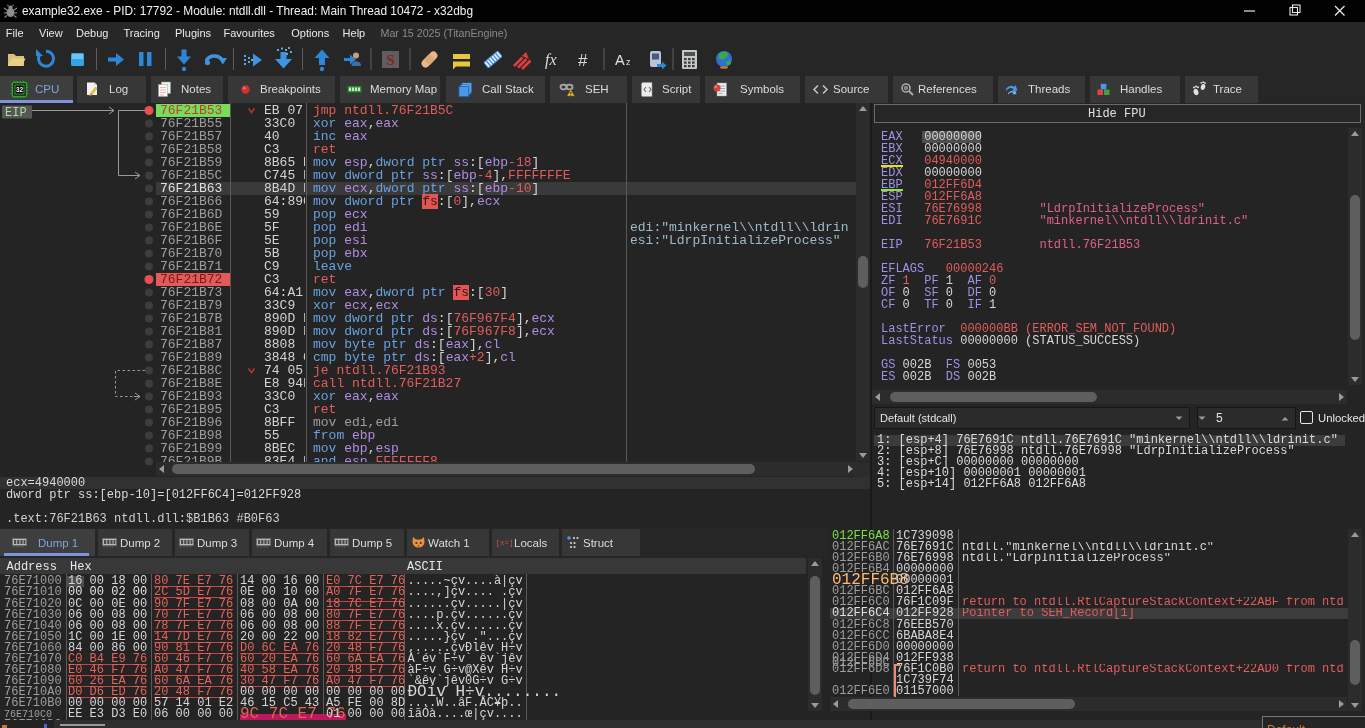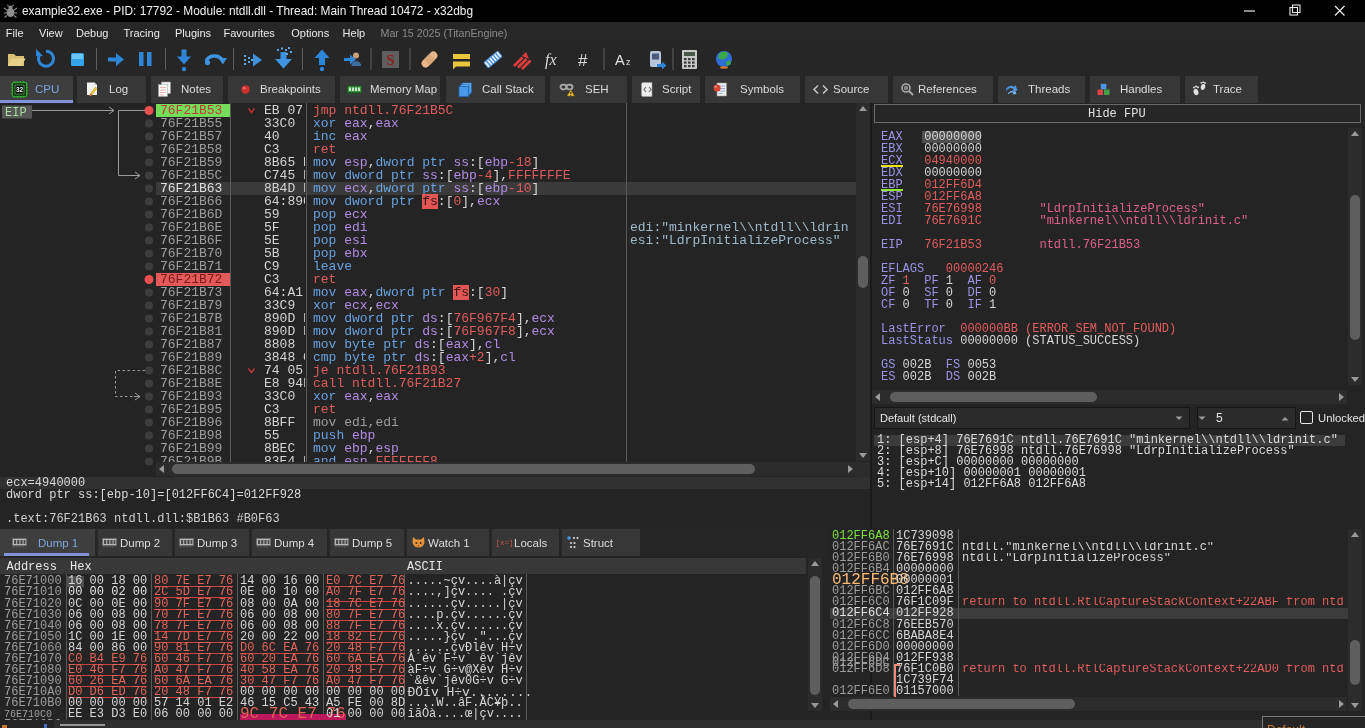--- a/index.html
+++ b/index.html
@@ -357,21 +357,21 @@
 <div class="ab mono m13" style="left:264px;top:287px;width:41px;overflow:hidden;color:#D4D4D4">33C0</div>
 <div class="ab mono m13" style="left:313px;top:287px"><i class="cb">xor </i><i class="rg">eax</i><i class="cw">,</i><i class="rg">eax</i></div>
 <div class="ab mono m13" style="left:160px;top:300px;color:#9E9E9E">76F21B95</div>
 <div class="ab mono m13" style="left:264px;top:300px;width:41px;overflow:hidden;color:#D4D4D4">C3</div>
 <div class="ab mono m13" style="left:313px;top:300px"><i class="cd">ret</i></div>
 <div class="ab mono m13" style="left:160px;top:313px;color:#9E9E9E">76F21B96</div>
 <div class="ab mono m13" style="left:264px;top:313px;width:41px;overflow:hidden;color:#D4D4D4">8BFF</div>
 <div class="ab mono m13" style="left:313px;top:313px"><i class="cg">mov edi,edi</i></div>
 <div class="ab mono m13" style="left:160px;top:326px;color:#9E9E9E">76F21B98</div>
 <div class="ab mono m13" style="left:264px;top:326px;width:41px;overflow:hidden;color:#D4D4D4">55</div>
-<div class="ab mono m13" style="left:313px;top:326px"><i class="cb">push </i><i class="rg">ebp</i></div>
+<div class="ab mono m13" style="left:313px;top:326px"><i class="cb">from </i><i class="rg">ebp</i></div>
 <div class="ab mono m13" style="left:160px;top:339px;color:#9E9E9E">76F21B99</div>
 <div class="ab mono m13" style="left:264px;top:339px;width:41px;overflow:hidden;color:#D4D4D4">8BEC</div>
 <div class="ab mono m13" style="left:313px;top:339px"><i class="cb">mov </i><i class="rg">ebp</i><i class="cw">,</i><i class="rg">esp</i></div>
 <div class="ab mono m13" style="left:160px;top:352px;color:#9E9E9E">76F21B9B</div>
 <div class="ab mono m13" style="left:264px;top:352px;width:41px;overflow:hidden;color:#D4D4D4">83E4 F</div>
 <div class="ab mono m13" style="left:313px;top:352px"><i class="cb">and </i><i class="rg">esp</i><i class="cw">,</i><i class="cd">FFFFFFF8</i></div>
 <svg class="ab" style="left:247px;top:4px" width="9" height="7" viewBox="0 0 9 7">
       <path d="M1.5 1.5 L4.5 5.5 L7.5 1.5" stroke="#C23232" stroke-width="1.4" fill="none"></path>
     </svg>
 <svg class="ab" style="left:247px;top:264px" width="9" height="7" viewBox="0 0 9 7">
@@ -475,20 +475,21 @@
 <div class="ab mono" style="left:66px;top:35.21px;font-size:12px;line-height:11px;color:#D6D6D6">00000000</div>
 <div class="ab mono" style="left:2px;top:46.28px;font-size:16px;line-height:11px;color:#fdba74">012FF6B8</div>
 <div class="ab mono" style="left:66px;top:46.28px;font-size:12px;line-height:11px;color:#D6D6D6">00000001</div>
 <div class="ab mono" style="left:2px;top:57.35px;font-size:12px;line-height:11px;color:#9E9E9E">012FF6BC</div>
 <div class="ab mono" style="left:66px;top:57.35px;font-size:12px;line-height:11px;color:#D6D6D6">012FF6A8</div>
 <div class="ab mono" style="left:2px;top:68.42px;font-size:12px;line-height:11px;color:#9E9E9E">012FF6C0</div>
 <div class="ab mono" style="left:66px;top:68.42px;font-size:12px;line-height:11px;color:#D6D6D6">76F1C09F</div>
 <div class="ab mono" style="left:132px;top:68.42px;width:383px;overflow:hidden;font-size:12px;line-height:11px;color:#E25C5C">return to ntdll.RtlCaptureStackContext+22ABF from ntdll</div>
 <div class="ab mono" style="left:2px;top:79.49px;font-size:12px;line-height:11px;color:#E0E0E0">012FF6C4</div>
 <div class="ab mono" style="left:66px;top:79.49px;font-size:12px;line-height:11px;color:#D6D6D6">012FF928</div>
+<div class="ab mono" style="left:132px;top:79.49px;width:383px;overflow:hidden;font-size:12px;line-height:11px;color:#E25C5C">Pointer to SEH_Record[1]</div>
 <div class="ab mono" style="left:2px;top:90.56px;font-size:12px;line-height:11px;color:#9E9E9E">012FF6C8</div>
 <div class="ab mono" style="left:66px;top:90.56px;font-size:12px;line-height:11px;color:#D6D6D6">76EEB570</div>
 <div class="ab mono" style="left:2px;top:101.63px;font-size:12px;line-height:11px;color:#9E9E9E">012FF6CC</div>
 <div class="ab mono" style="left:66px;top:101.63px;font-size:12px;line-height:11px;color:#D6D6D6">6BABA8E4</div>
 <div class="ab mono" style="left:2px;top:112.70px;font-size:12px;line-height:11px;color:#9E9E9E">012FF6D0</div>
 <div class="ab mono" style="left:66px;top:112.70px;font-size:12px;line-height:11px;color:#D6D6D6">00000000</div>
 <div class="ab mono" style="left:2px;top:123.77px;font-size:12px;line-height:11px;color:#9E9E9E">012FF6D4</div>
 <div class="ab mono" style="left:66px;top:123.77px;font-size:12px;line-height:11px;color:#D6D6D6">012FF938</div>
 <div class="ab mono" style="left:2px;top:134.84px;font-size:12px;line-height:11px;color:#9E9E9E">012FF6D8</div>
 <div class="ab mono" style="left:66px;top:134.84px;font-size:12px;line-height:11px;color:#D6D6D6">76F1C0B0</div>
@@ -674,21 +675,21 @@
 <div class="ab mono" style="left:68px;top:102.03px;font-size:12px;line-height:11px;color:#E2645A;border-bottom:1px solid #D04040;height:11px">60 26 EA 76</div>
 <div class="ab mono" style="left:154px;top:102.03px;font-size:12px;line-height:11px;color:#E2645A;border-bottom:1px solid #D04040;height:11px">60 6A EA 76</div>
 <div class="ab mono" style="left:240px;top:102.03px;font-size:12px;line-height:11px;color:#E2645A;border-bottom:1px solid #D04040;height:11px">30 47 F7 76</div>
 <div class="ab mono" style="left:326px;top:102.03px;font-size:12px;line-height:11px;color:#E2645A;border-bottom:1px solid #D04040;height:11px">A0 47 F7 76</div>
 <div class="ab mono" style="left:407.5px;top:102.03px;font-size:12px;line-height:11px;color:#D6D6D6">`&amp;êv`jêv0G÷v G÷v</div>
 <div class="ab mono" style="left:4px;top:113.10px;font-size:12px;line-height:11px;color:#9E9E9E">76E710A0</div>
 <div class="ab mono" style="left:68px;top:113.10px;font-size:12px;line-height:11px;color:#E2645A;border-bottom:1px solid #D04040;height:11px">D0 D6 ED 76</div>
 <div class="ab mono" style="left:154px;top:113.10px;font-size:12px;line-height:11px;color:#E2645A;border-bottom:1px solid #D04040;height:11px">20 48 F7 76</div>
 <div class="ab mono" style="left:240px;top:113.10px;font-size:12px;line-height:11px;color:#D6D6D6">00 00 00 00</div>
 <div class="ab mono" style="left:326px;top:113.10px;font-size:12px;line-height:11px;color:#D6D6D6">00 00 00 00</div>
-<div class="ab mono" style="left:407.5px;top:113.10px;font-size:13px;line-height:11px;color:#D6D6D6">ÐÖív H÷v........</div>
+<div class="ab mono" style="left:407.5px;top:113.10px;font-size:16px;line-height:11px;color:#D6D6D6">ÐÖív H÷v........</div>
 <div class="ab mono" style="left:4px;top:124.17px;font-size:12px;line-height:11px;color:#9E9E9E">76E710B0</div>
 <div class="ab mono" style="left:68px;top:124.17px;font-size:12px;line-height:11px;color:#D6D6D6">00 00 00 00</div>
 <div class="ab mono" style="left:154px;top:124.17px;font-size:12px;line-height:11px;color:#D6D6D6">57 14 01 E2</div>
 <div class="ab mono" style="left:240px;top:124.17px;font-size:12px;line-height:11px;color:#D6D6D6">46 15 C5 43</div>
 <div class="ab mono" style="left:326px;top:124.17px;font-size:12px;line-height:11px;color:#D6D6D6">A5 FE 00 8D</div>
 <div class="ab mono" style="left:407.5px;top:124.17px;font-size:12px;line-height:11px;color:#D6D6D6">....W..âF.ÅC¥þ..</div>
 <div class="ab mono" style="left:4px;top:135.24px;font-size:10px;line-height:11px;color:#9E9E9E">76E710C0</div>
 <div class="ab mono" style="left:68px;top:135.24px;font-size:12px;line-height:11px;color:#D6D6D6">EE E3 D3 E0</div>
 <div class="ab mono" style="left:154px;top:135.24px;font-size:12px;line-height:11px;color:#D6D6D6">06 00 00 00</div>
 <div class="ab mono" style="left:240px;top:135.24px;font-size:16px;line-height:11px;color:#E2645A;border-bottom:6px solid #be185d;height:11px">9C 7C E7 76</div>

